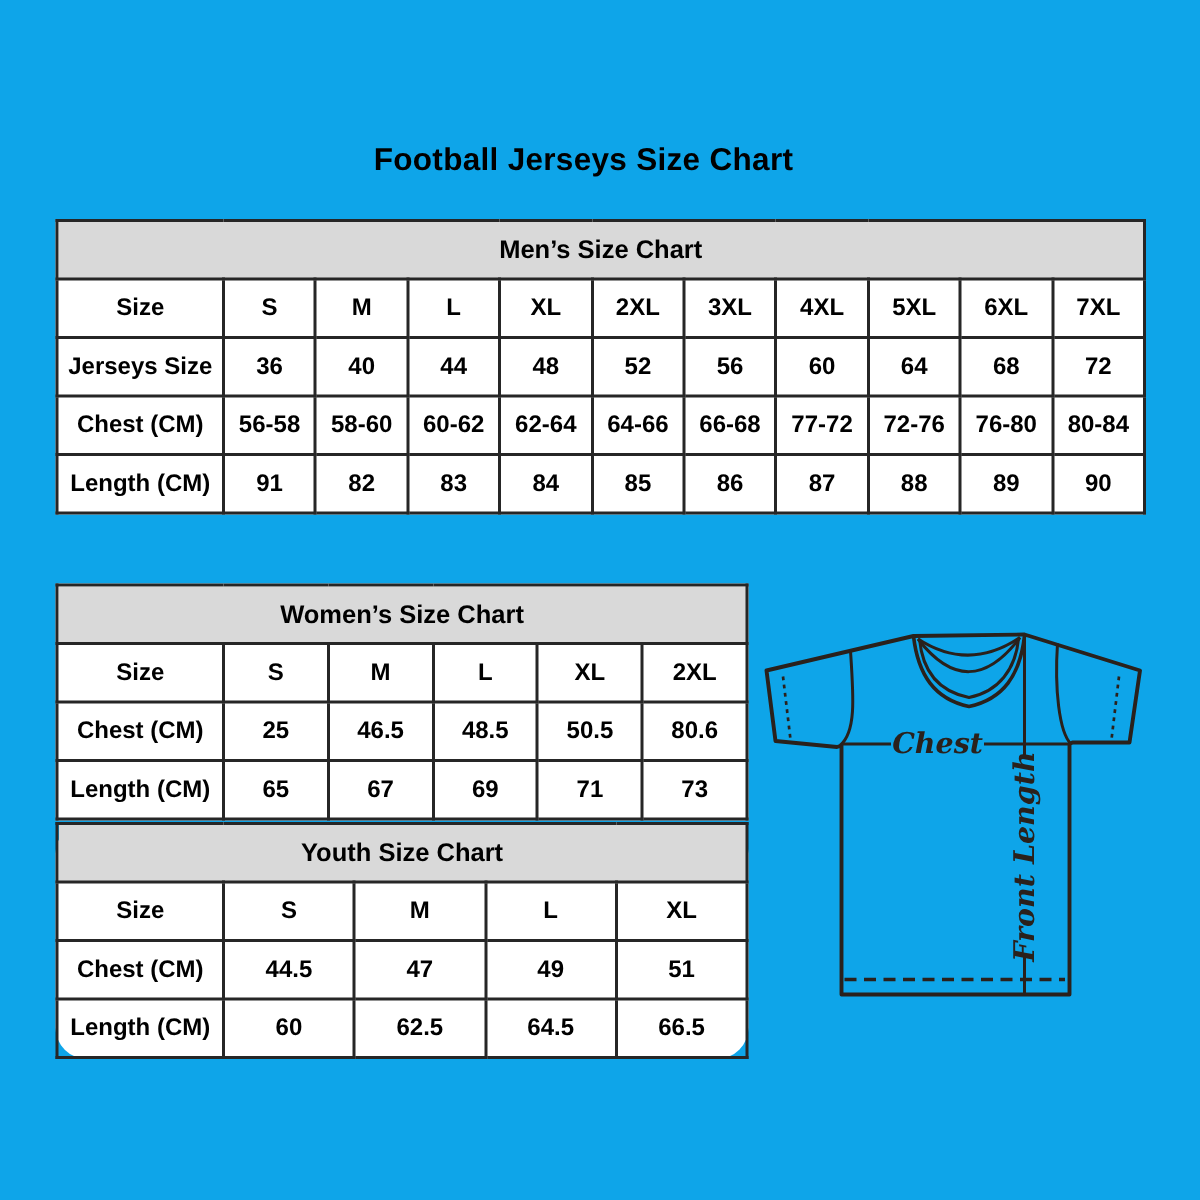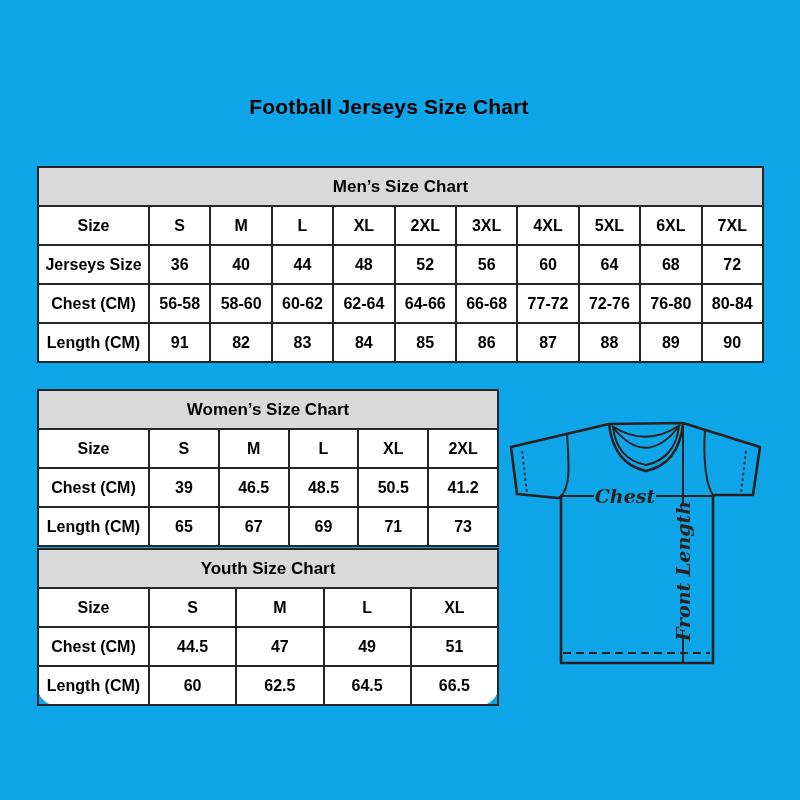--- a/index.html
+++ b/index.html
@@ -6,21 +6,21 @@
   .canvas{position:relative;width:800px;height:800px;background:#0ea5e9;overflow:hidden;
           font-family:"Liberation Sans",sans-serif;}
   .page-title{position:absolute;left:0;top:95px;width:778px;text-align:center;
               font-size:21px;font-weight:bold;color:#000;letter-spacing:0.2px;}
   table.size-table{position:absolute;border-collapse:collapse;table-layout:fixed;
                    background:#ffffff;font-weight:bold;color:#000;text-align:center;
                    font-family:"Liberation Sans",sans-serif;}
   .size-table td{border:2px solid #262626;font-size:16px;height:37px;padding:0;
                  vertical-align:middle;overflow:hidden;white-space:nowrap;}
   .size-table tr.hdr td{background:#d9d9d9;font-size:17px;}
-  table.mens{left:37px;top:166px;width:725px;}
+  table.mens{left:37px;top:146px;width:725px;}
   table.womens{left:37px;top:389px;width:460px;}
   table.youth{left:37px;top:548px;width:460px;border-radius:21px;}
   .mens col.c0,.womens col.c0,.youth col.c0{width:111px;}
   .mens col.cd{width:61.4px;}
   .womens col.cd{width:69.8px;}
   .youth col.cd{width:87.25px;}
   .jersey-svg{position:absolute;left:505px;top:414px;width:266px;height:254px;}
   .jersey-svg path{fill:none;stroke:#2a211c;}
   .jersey-svg text{fill:#2a211c;font-family:"DejaVu Serif",serif;
                    font-style:italic;font-weight:bold;font-size:19px;}
@@ -121,25 +121,25 @@
     <tr>
       <td>Size</td>
       <td>S</td>
       <td>M</td>
       <td>L</td>
       <td>XL</td>
       <td>2XL</td>
     </tr>
     <tr>
       <td>Chest (CM)</td>
-      <td>39</td>
+      <td>25</td>
       <td>46.5</td>
       <td>48.5</td>
       <td>50.5</td>
-      <td>41.2</td>
+      <td>80.6</td>
     </tr>
     <tr>
       <td>Length (CM)</td>
       <td>65</td>
       <td>67</td>
       <td>69</td>
       <td>71</td>
       <td>73</td>
     </tr>
     </tbody>

